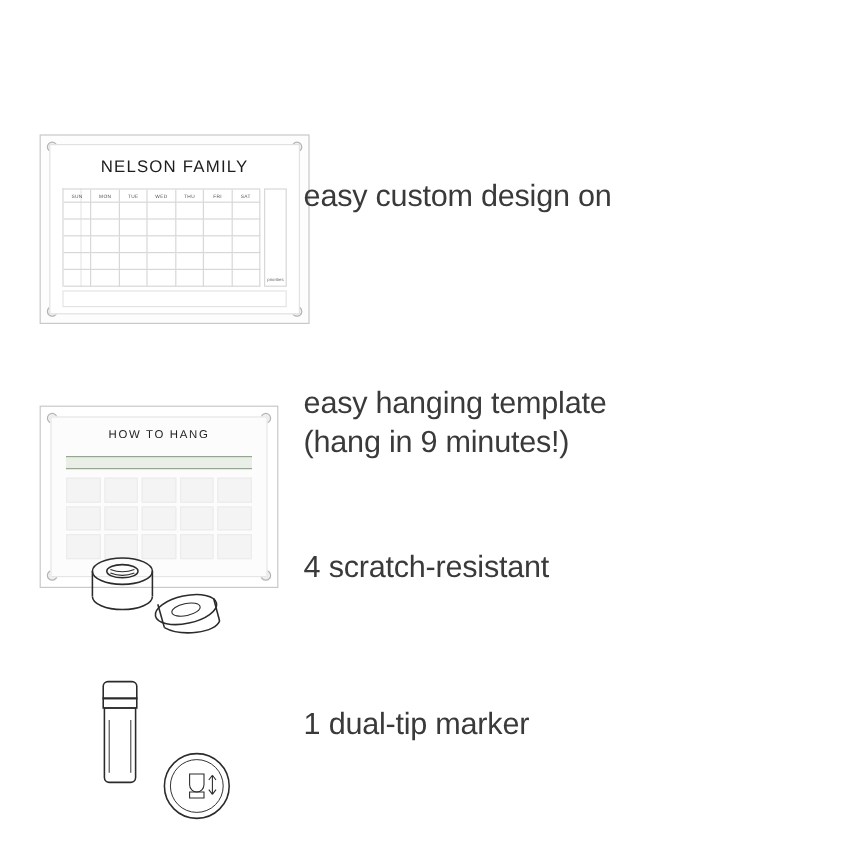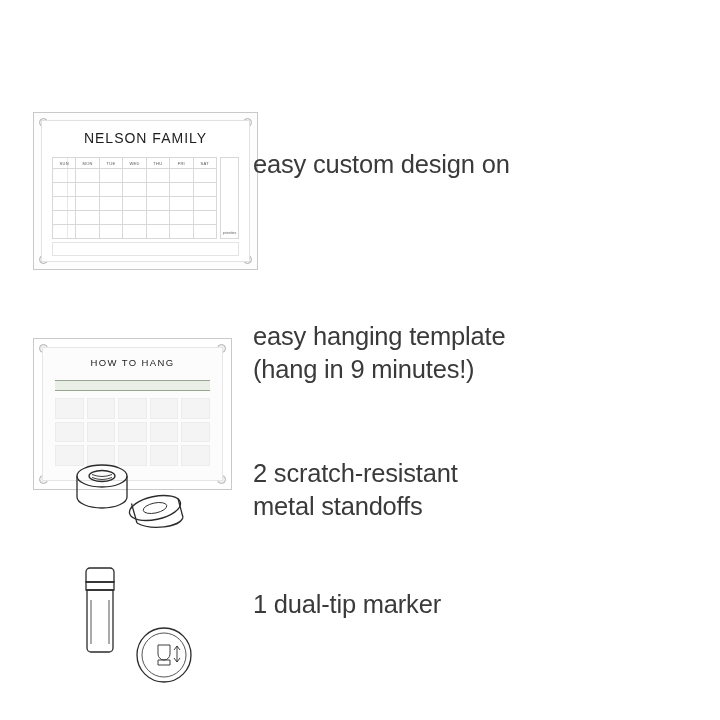--- a/index.html
+++ b/index.html
@@ -366,22 +366,21 @@
       <ellipse cx="95" cy="53" rx="26" ry="11.5" transform="rotate(-12 95 53)"></ellipse>
       <path d="M71.5 48.5 L77 68"></path>
       <path d="M118 43.5 L123 62.5"></path>
       <path d="M77 68 A26 11.5 0 0 0 123 62.5"></path>
       <ellipse cx="95" cy="53" rx="12" ry="5" transform="rotate(-12 95 53)" stroke-width="0.9"></ellipse>
     </svg>
   </div>
 
   <div class="row" id="text-standoffs">
     <div class="row-text">
-      <span class="line">2 scratch-resistant</span>
-      <span class="line">metal standoffs</span>
+      <span class="line">4 scratch-resistant</span>
     </div>
   </div>
 
   <div class="marker">
     <svg width="130" height="125" viewBox="0 0 130 125" fill="none" stroke="#2b2b2b" stroke-width="1.3">
 
       <path d="M24 8 h20 a4 4 0 0 1 4 4 v10 h-28 v-10 a4 4 0 0 1 4 -4 z"></path>
       <path d="M20 22 h28 v8 h-28 z"></path>
       <path d="M21 30 h26 v58 a4 4 0 0 1 -4 4 h-18 a4 4 0 0 1 -4 -4 z"></path>
       <path d="M25 40 v44" stroke-width="0.8"></path>

